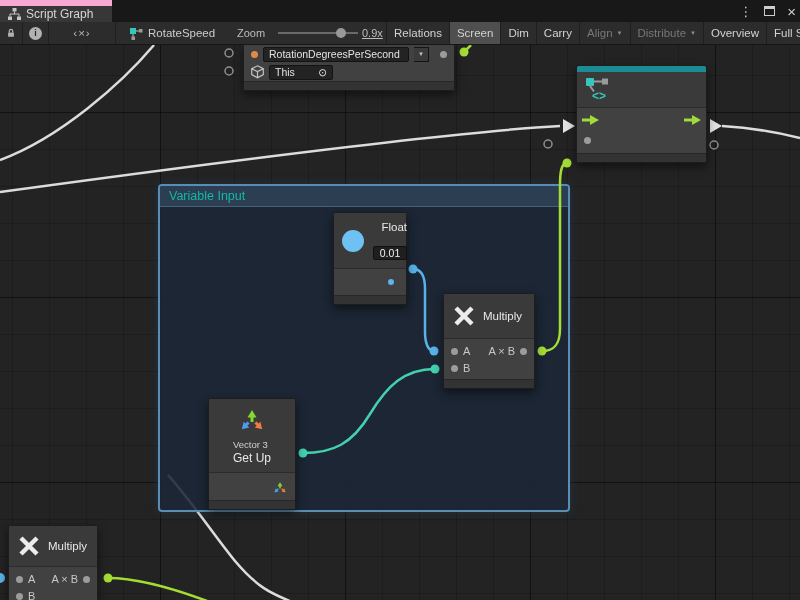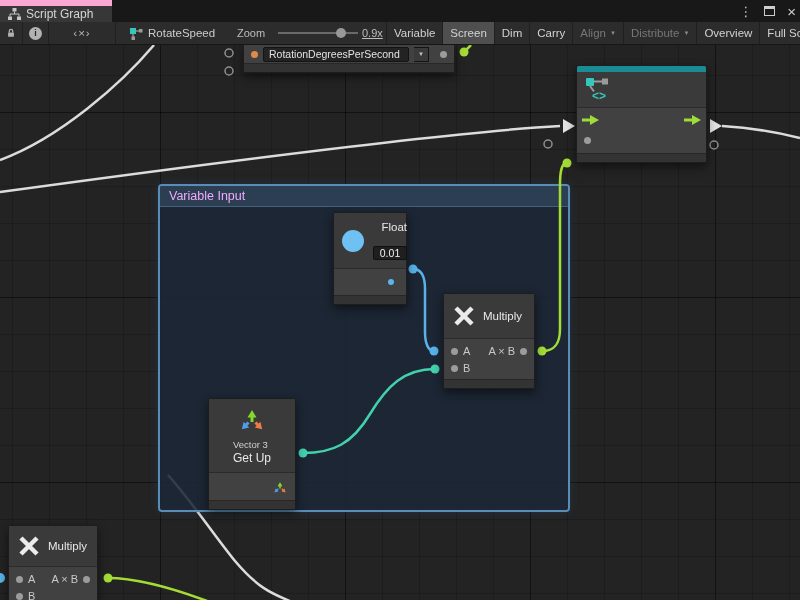--- a/index.html
+++ b/index.html
@@ -50,21 +50,21 @@
     background-size:185px 185px, 185px 185px, 37px 37px, 37px 37px;
     background-position:-25px 67px, -25px 67px, 12px 30px, 12px 30px; }
   svg.wires { position:absolute; inset:0; z-index:2; pointer-events:none; }
   svg.wires-under { position:absolute; inset:0; z-index:0; pointer-events:none; }
 
   
   .group { position:absolute; left:158px; top:139px; width:412px; height:328px; z-index:1;
     border:2px solid #5a8db5; border-radius:4px; background:rgba(27,39,55,0.88);
     box-shadow:0 0 10px rgba(40,80,120,0.35); }
   .group-hdr { height:21px; background:#2c3e52; border-bottom:1px solid #44607d;
-    color:#f0abfc; font-size:12.5px; line-height:21px; padding-left:9px; border-radius:2px 2px 0 0; }
+    color:#14b8a6; font-size:12.5px; line-height:21px; padding-left:9px; border-radius:2px 2px 0 0; }
 
   
   .node { position:absolute; z-index:3; background:#3d3d3d; border:1px solid #1d1d1d;
     border-radius:2px; box-shadow:0 4px 10px rgba(0,0,0,.5); color:#cfcfcf; font-size:11px; }
   .hdr { display:flex; align-items:center; gap:8px; padding:7px 9px; background:#3a3a3a;
     border-bottom:1px solid #2b2b2b; }
   .hdr .title { color:#e8e8e8; font-size:12px; }
   .hdr .subtitle { color:#d0d0d0; font-size:9.5px; }
   .body { background:#414141; }
   .ftr { height:9px; background:#333333; border-top:1px solid #272727; }
@@ -152,21 +152,21 @@
       <span>RotateSpeed</span>
     </div>
     <div class="zoomlabel">Zoom</div>
     <div class="slider">
       <div class="track"></div>
       <div class="handle"></div>
     </div>
     <div class="zoomvalue">0.9x</div>
     <div class="tool-right">
       <div class="tbtn">
-          <span>Variable</span>
+          <span>Relations</span>
         </div>
       <div class="tbtn active">
           <span>Screen</span>
         </div>
       <div class="tbtn">
           <span>Dim</span>
         </div>
       <div class="tbtn">
           <span>Carry</span>
         </div>
@@ -235,20 +235,29 @@
         <div class="prow">
           <span class="dot orange"></span>
           <span class="field" style="width:146px">
             <span>RotationDegreesPerSecond</span>
           </span>
           <span class="ddbtn">
             <span>▼</span>
           </span>
           <span class="spacer"></span>
           <span class="dot"></span>
+        </div>
+        <div class="prow">
+          <svg width="13" height="14" viewBox="0 0 13 14">
+            <path d="M6.5,0.8 L12.3,3.7 V9.6 L6.5,12.8 L0.7,9.6 V3.7 Z M0.7,3.7 L6.5,6.6 L12.3,3.7 M6.5,6.6 V12.8" stroke="#c2c2c2" stroke-width="1.2" fill="none"></path>
+          </svg>
+          <span class="field" style="width:64px; justify-content:space-between">
+            <span>This</span>
+            <span>⊙</span>
+          </span>
         </div>
       </div>
       <div class="ftr"></div>
     </div>
 
     <div class="node node-setvar">
       <div class="tealbar"></div>
       <div class="hdr">
         <svg width="26" height="24" viewBox="0 0 26 24">
           <path d="M9,4.5 L18,4.5 M5,9 L9,14.5" stroke="#9a9a9a" stroke-width="2" fill="none"></path>

